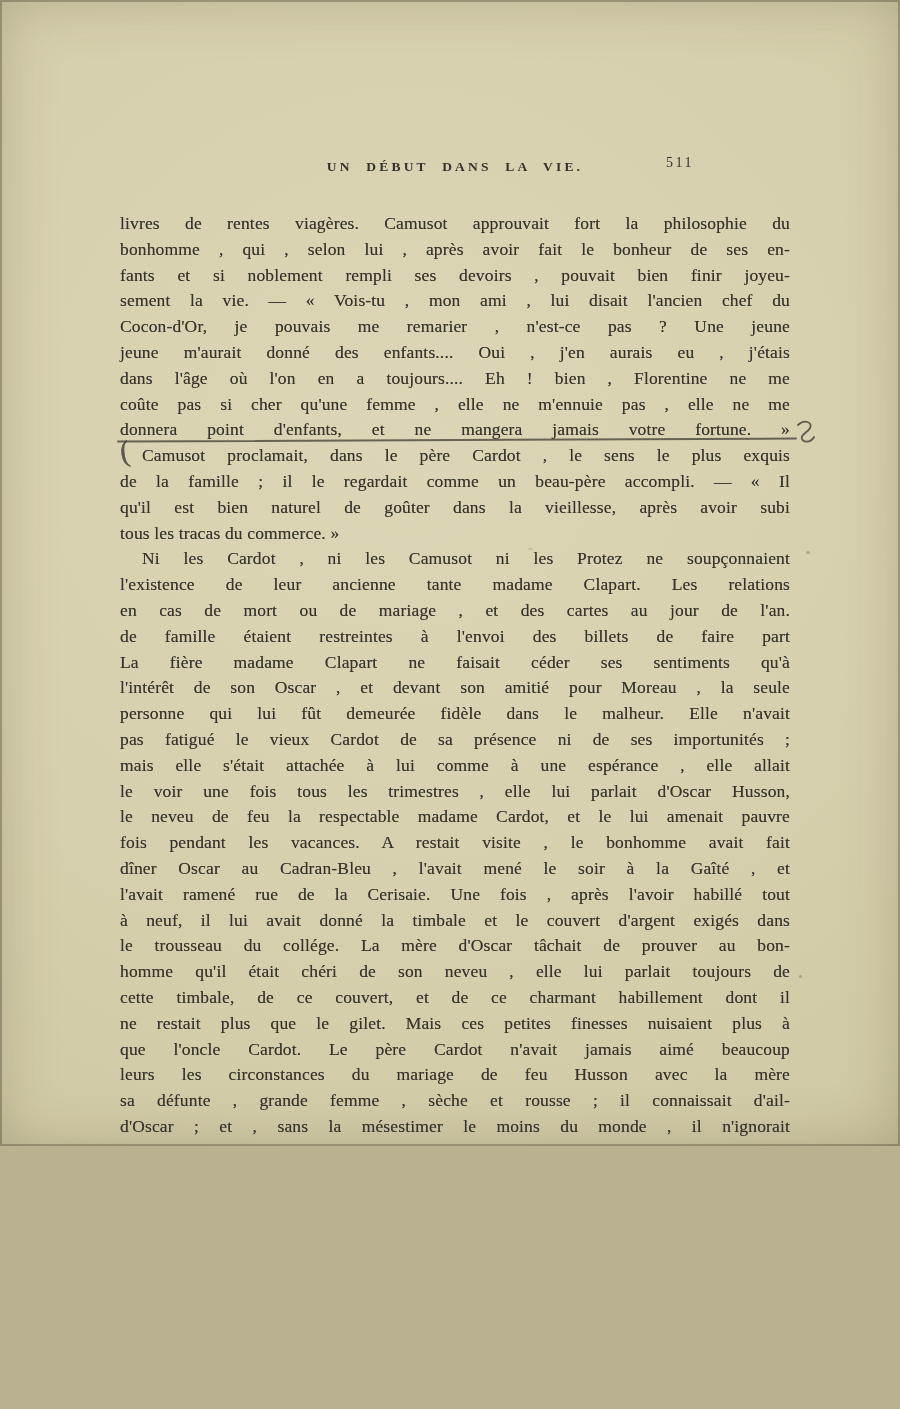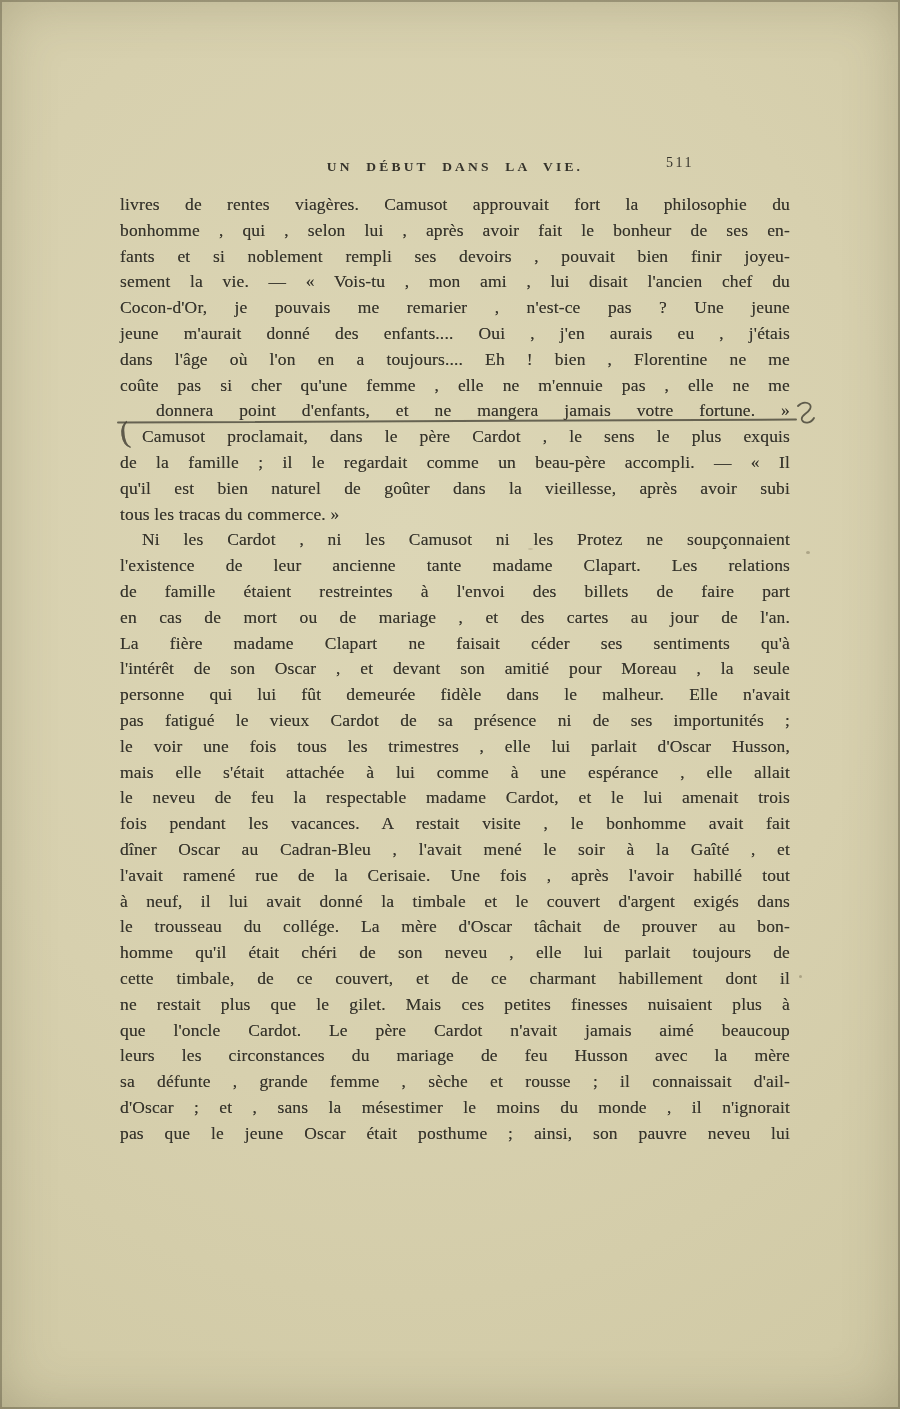--- a/index.html
+++ b/index.html
@@ -5,21 +5,21 @@
   :root {
     --paper: #d8d1af;
     --ink: #35332b;
     --pen: #49463a;
   }
   * { box-sizing: border-box; }
   html, body { margin: 0; padding: 0; background: #b9b190; }
   .scan {
     position: relative;
     width: 900px;
-    height: 1409px;
+    height: 1146px;
     margin: 0 auto;
     overflow: hidden;
     background: radial-gradient(ellipse 120% 90% at 45% 38%,
       #dcd6b6 0%, #d7d0ae 45%, #d1caa6 75%, #c2ba97 97%, #a9a07c 100%);
     box-shadow: inset 0 0 0 2px rgba(70, 63, 44, 0.35),
                 inset 0 0 55px rgba(95, 85, 58, 0.28);
     font-family: "Liberation Serif", "DejaVu Serif", serif;
     color: var(--ink);
   }
 
@@ -39,40 +39,40 @@
   }
   .page-number {
     position: absolute; right: 96px; top: -2px;
     font-size: 14px;
     letter-spacing: 2.5px;
   }
 
   
   .text-block {
     position: absolute;
-    top: 192px; left: 120px;
+    top: 211px; left: 120px;
     width: 670px;
     font-size: 17.5px;
     letter-spacing: 0.15px;
     text-shadow: 0 0 0.5px rgba(53, 51, 43, 0.55);
   }
   .para { margin: 0; padding: 0; }
   .line {
     height: 25.8px;
     line-height: 25.8px;
     white-space: nowrap;
     text-align: justify;
     text-align-last: justify;
     position: relative;
   }
   .line.short { text-align-last: left; }
   .line.indent { padding-left: 22px; }
 
   
-  .line.underlined .ul-text { position: relative; z-index: 1; margin-left: 36px; }
+  .line.underlined .ul-text { position: relative; z-index: 1; }
   .pen-underline {
     position: absolute;
     left: -3px; right: -7px; bottom: 2px;
     height: 2px;
     background: var(--pen);
     opacity: 0.8;
     border-radius: 2px;
     transform: rotate(-0.25deg);
   }
   .pen-squiggle {
@@ -143,29 +143,29 @@
         <span class="pen-curve">(</span><span>Camusot proclamait, dans le père Cardot , le sens le plus exquis</span>
       </div>
       <div class="line">de la famille ; il le regardait comme un beau-père accompli. — « Il</div>
       <div class="line">qu'il est bien naturel de goûter dans la vieillesse, après avoir subi</div>
       <div class="line short">tous les tracas du commerce. »</div>
     </section>
 
     <section class="para">
       <div class="line indent">Ni les Cardot , ni les Camusot ni les Protez ne soupçonnaient</div>
       <div class="line">l'existence de leur ancienne tante madame Clapart. Les relations</div>
+      <div class="line">en cas de mort ou de mariage , et des cartes au jour de l'an.</div>
       <div class="line">de famille étaient restreintes à l'envoi des billets de faire part</div>
-      <div class="line">en cas de mort ou de mariage , et des cartes au jour de l'an.</div>
       <div class="line">La fière madame Clapart ne faisait céder ses sentiments qu'à</div>
       <div class="line">l'intérêt de son Oscar , et devant son amitié pour Moreau , la seule</div>
       <div class="line">personne qui lui fût demeurée fidèle dans le malheur. Elle n'avait</div>
       <div class="line">pas fatigué le vieux Cardot de sa présence ni de ses importunités ;</div>
+      <div class="line">mais elle s'était attachée à lui comme à une espérance , elle allait</div>
       <div class="line">le voir une fois tous les trimestres , elle lui parlait d'Oscar Husson,</div>
-      <div class="line">mais elle s'était attachée à lui comme à une espérance , elle allait</div>
-      <div class="line">le neveu de feu la respectable madame Cardot, et le lui amenait trois</div>
+      <div class="line">le neveu de feu la respectable madame Cardot, et le lui amenait pauvre</div>
       <div class="line">fois pendant les vacances. A restait visite , le bonhomme avait fait</div>
       <div class="line">dîner Oscar au Cadran-Bleu , l'avait mené le soir à la Gaîté , et</div>
       <div class="line">l'avait ramené rue de la Cerisaie. Une fois , après l'avoir habillé tout</div>
       <div class="line">à neuf, il lui avait donné la timbale et le couvert d'argent exigés dans</div>
       <div class="line">le trousseau du collége. La mère d'Oscar tâchait de prouver au bon-</div>
       <div class="line">homme qu'il était chéri de son neveu , elle lui parlait toujours de</div>
       <div class="line">cette timbale, de ce couvert, et de ce charmant habillement dont il</div>
       <div class="line">ne restait plus que le gilet. Mais ces petites finesses nuisaient plus à</div>
       <div class="line">que l'oncle Cardot. Le père Cardot n'avait jamais aimé beaucoup</div>
       <div class="line">leurs les circonstances du mariage de feu Husson avec la mère</div>

